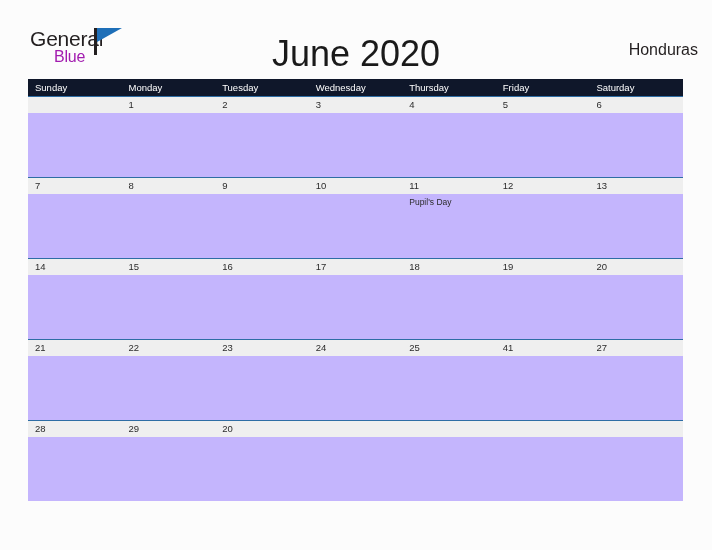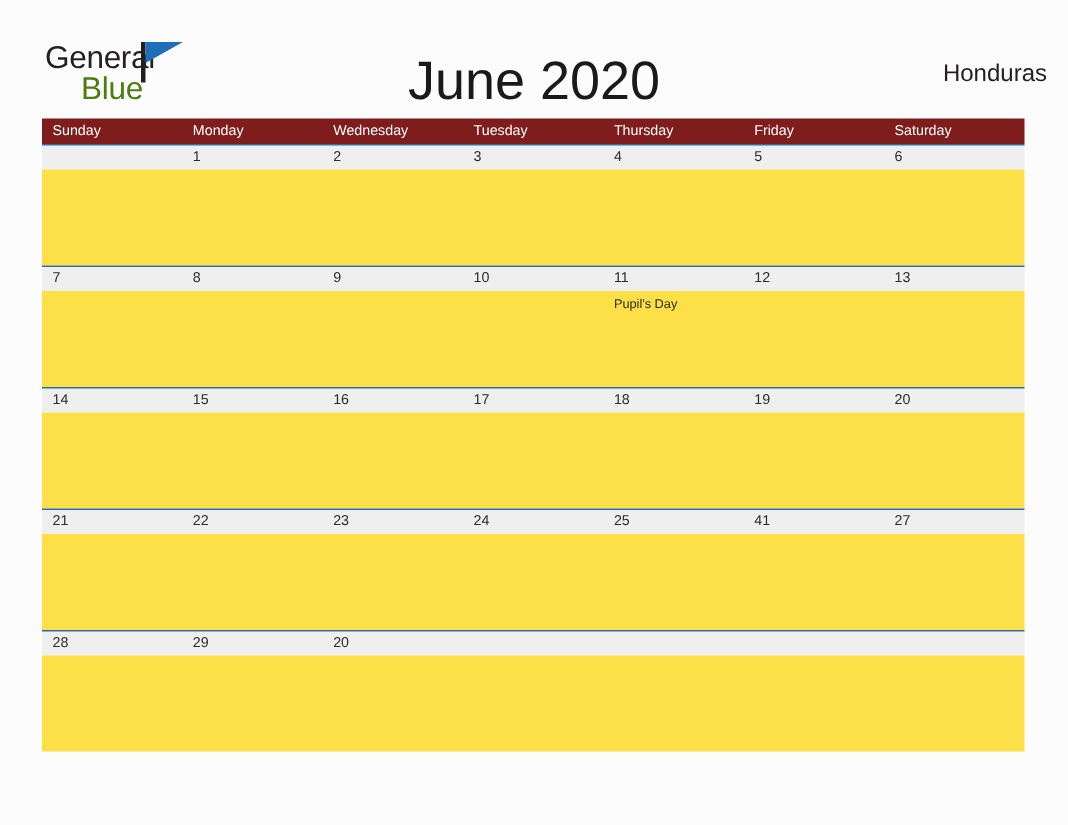--- a/index.html
+++ b/index.html
@@ -38,23 +38,23 @@
     top: 0;
     font-size: 21px;
     letter-spacing: -0.2px;
     color: #231f20;
     font-family: "Liberation Sans", sans-serif;
   }
   .logo-blue {
     position: absolute;
     left: 24px;
     top: 21px;
-    font-size: 21px;
+    font-size: 16px;
     letter-spacing: -0.2px;
-    color: #4d7c0f;
+    color: #a21caf;
     font-family: "Liberation Sans", sans-serif;
   }
   .logo-bar {
     position: absolute;
     left: 64px;
     top: 1px;
     width: 3px;
     height: 27px;
     background: #231f20;
   }
@@ -95,21 +95,21 @@
     position: absolute;
     left: 28px;
     top: 79px;
     width: 655px;
   }
 
   .weekday-row {
     display: flex;
     width: 655px;
     height: 17px;
-    background: #7f1d1d;
+    background: #0f172a;
   }
   .weekday-cell {
     width: 93.571px;
     height: 17px;
     line-height: 17px;
     color: #ffffff;
     font-size: 9.5px;
     padding-left: 7px;
     box-sizing: border-box;
     font-family: "Liberation Sans", sans-serif;
@@ -137,21 +137,21 @@
     color: #2b2b2b;
     padding-left: 7px;
     box-sizing: border-box;
     font-family: "Liberation Sans", sans-serif;
   }
 
   .event-band {
     display: flex;
     width: 655px;
     height: 64px;
-    background: #fde047;
+    background: #c4b5fd;
   }
   .event-cell {
     width: 93.571px;
     height: 64px;
     padding-left: 7px;
     padding-top: 3px;
     box-sizing: border-box;
     font-family: "Liberation Sans", sans-serif;
   }
   .event-text {
@@ -177,22 +177,22 @@
 
   <div class="country-label">Honduras</div>
 
 </div>
 
 <div class="calendar">
 
   <div class="weekday-row">
     <div class="weekday-cell">Sunday</div>
     <div class="weekday-cell">Monday</div>
+    <div class="weekday-cell">Tuesday</div>
     <div class="weekday-cell">Wednesday</div>
-    <div class="weekday-cell">Tuesday</div>
     <div class="weekday-cell">Thursday</div>
     <div class="weekday-cell">Friday</div>
     <div class="weekday-cell">Saturday</div>
   </div>
 
   <div class="week-row">
     <div class="date-band">
       <div class="date-cell"></div>
       <div class="date-cell">1</div>
       <div class="date-cell">2</div>

